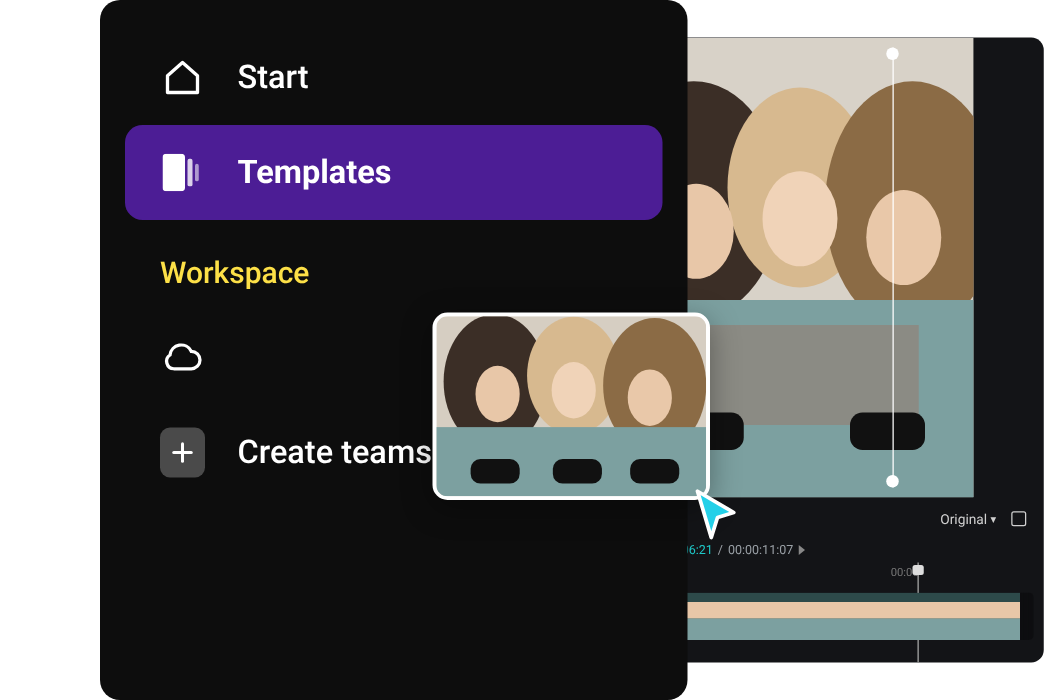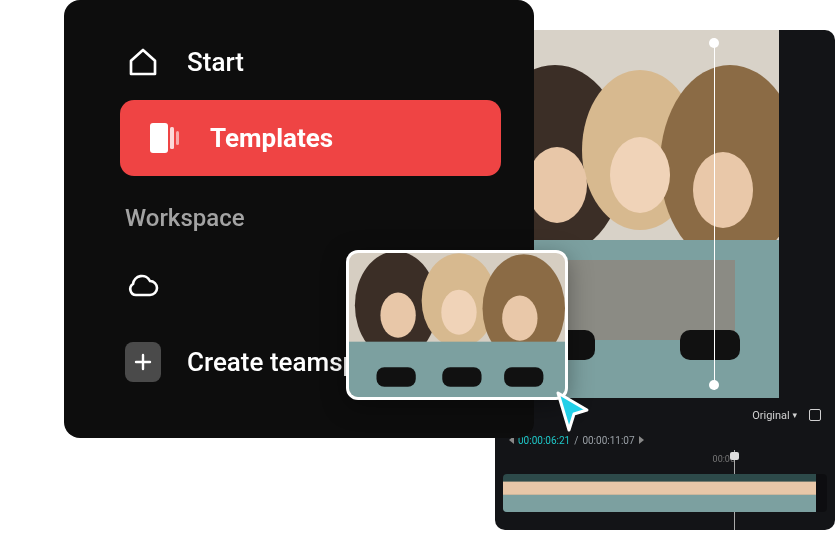--- a/index.html
+++ b/index.html
@@ -8,44 +8,44 @@
     height: 560px;
     font-family: -apple-system, BlinkMacSystemFont, "Segoe UI", Roboto, sans-serif;
     background: #fff;
     position: relative;
     overflow: hidden;
   }
 
   
   .sidebar {
     position: absolute;
-    left: 64px;
+    left: 80px;
     top: 0;
     width: 470px;
-    height: 438px;
+    height: 560px;
     background: #0d0d0d;
     border-radius: 16px;
-    padding: 24px 33px;
+    padding: 24px 20px;
     z-index: 30;
   }
   .nav-item {
     display: flex;
     align-items: center;
     gap: 26px;
     padding: 20px 28px;
     border-radius: 14px;
     cursor: pointer;
     color: #fff;
   }
   .nav-item .icon { width: 36px; height: 36px; display: flex; align-items: center; justify-content: center; flex-shrink: 0; }
   .nav-item .label { font-size: 26px; font-weight: 500; }
-  .nav-item.active { background: #ef4444; margin-left: 23px; }
+  .nav-item.active { background: #4c1d95; }
   .nav-item.active .label { font-weight: 700; }
   .section-header {
-    color: #a3a3a3;
+    color: #fde047;
     font-size: 24px;
     font-weight: 500;
     padding: 28px 28px 16px;
   }
   .plus-box {
     width: 40px;
     height: 40px;
     border-radius: 8px;
     background: #4a4a4a;
     display: flex;

